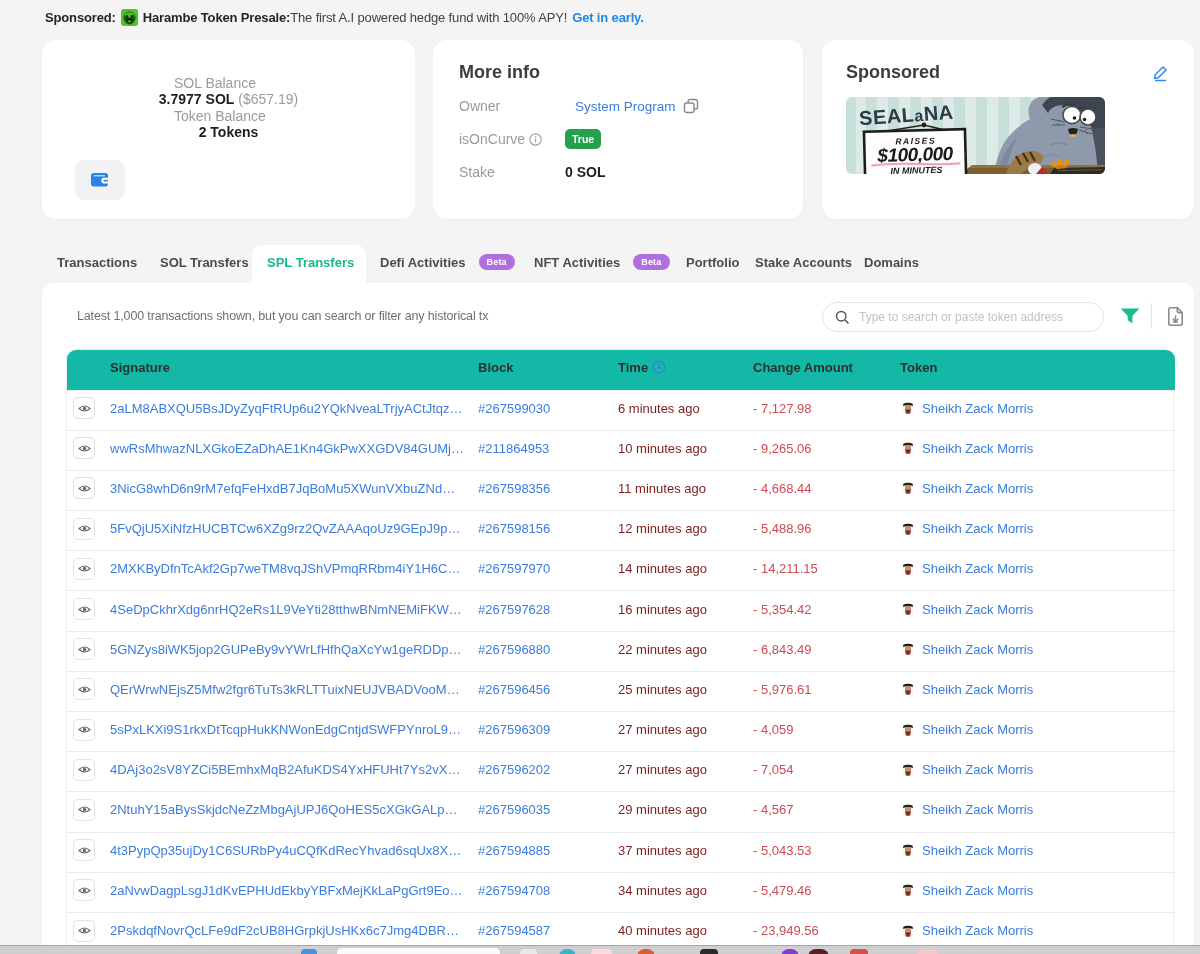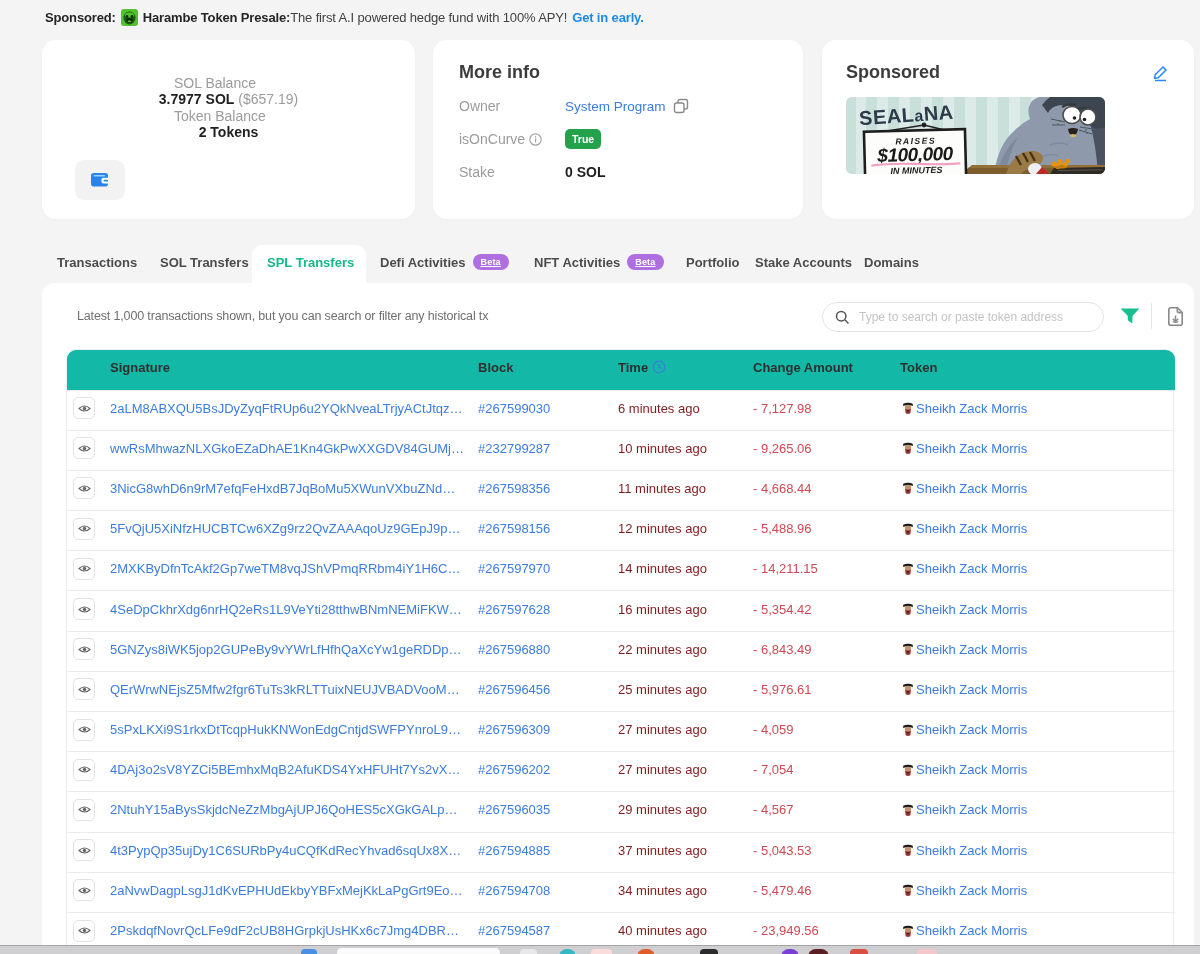--- a/index.html
+++ b/index.html
@@ -41,21 +41,21 @@
 .truebadge { background:#23a24b; color:#fff; font-size:10.5px; font-weight:bold; padding:4px 7px; border-radius:5px; }
 
 #card3 h2 { display:flex; justify-content:space-between; align-items:center; }
 .banner { position:absolute; left:24px; top:57px; width:259px; height:77px; border-radius:6px; overflow:hidden; }
 
 
 .tabs { position:absolute; top:245px; left:0; width:1200px; height:38px; font-size:13px; color:#4c4c4c; font-weight:bold; }
 .tab { position:absolute; top:0; height:34px; display:flex; align-items:center; }
 .tabbg { position:absolute; left:252px; top:0; width:114px; height:38px; background:#fff; border-radius:10px 10px 0 0; }
 .tab.active { color:#14b88b; }
-.beta { background:#b06fe0; color:#fff; font-size:9px; font-weight:bold; border-radius:8px; padding:3px 8px; margin-left:7px; letter-spacing:0.2px;text-decoration:underline; }
+.beta { background:#b06fe0; color:#fff; font-size:9px; font-weight:bold; border-radius:8px; padding:3px 8px; margin-left:13px; letter-spacing:0.2px; }
 
 
 .panel { position:absolute; top:283px; left:42px; width:1152px; height:671px; background:#fff; border-radius:12px; }
 .searchrow { position:absolute; top:17px; left:12px; width:100%; height:32px; }
 .latest { position:absolute; left:23px; top:9px; font-size:12.5px; color:#6f6f6f; letter-spacing:-0.15px; }
 .searchbox { position:absolute; left:768px; top:2px; width:282px; height:30px; border:1px solid #e3e3e5; border-radius:15px; display:flex; align-items:center; padding:0 12px; background:#fff; }
 .searchbox .ph { color:#c3c3c6; font-size:12px; margin-left:9px; }
 .funnel { position:absolute; left:1066px; top:8px; }
 .vsep { position:absolute; left:1097px; top:3px; width:1px; height:26px; background:#e4e4e6; }
 .dlicon { position:absolute; left:1114px; top:7px; }
@@ -71,21 +71,21 @@
 td.c2 { width:368px; }
 td.c3 { width:140px; }
 td.c4 { width:135px; }
 td.c5 { width:147px; }
 td.c6 { width:275px; }
 .sig { display:block; width:354px; overflow:hidden; white-space:nowrap; text-overflow:ellipsis; color:#3b7cdd; }
 .eyebtn { width:22px; height:22px; border:1px solid #e2e2e4; border-radius:5px; margin-left:6px; display:flex; align-items:center; justify-content:center; }
 .time { color:#7f1d1d; }
 .amt { color:#cf4a52; }
 .tok { display:flex; align-items:center; }
-.tok span { color:#3b7cdd; }
+.tok span { margin-left:6px; color:#3b7cdd; }
 .thdr { display:flex; align-items:center; }
 
 
 .dock { position:absolute; left:0; top:945px; width:1200px; height:9px; background:#cfcfd2; border-top:1px solid #a5a5a8; }
 .dock div { position:absolute; top:3px; border-radius:4px 4px 0 0; height:8px; }
 </style>
 </head>
 <body>
 
 <div class="adbar">
@@ -123,21 +123,21 @@
         </svg>
     </div>
   </div>
 </div>
 
 <div class="card" id="card2">
   <h2>More info</h2>
   <div class="row">
       <span class="lbl">Owner</span>
     <span style="display:flex;align-items:center;">
-        <a class="blue" style="font-size:13.5px;">System Program</a>
+        <a class="blue" style="font-size:13.5px;margin-left:10px;">System Program</a>
     <svg width="16" height="16" viewBox="0 0 16 16" style="margin-left:7px;">
           <rect x="5" y="1.5" width="9.5" height="9.5" rx="2" fill="none" stroke="#8a8a8a" stroke-width="1.4"></rect>
           <rect x="1.5" y="5" width="9.5" height="9.5" rx="2" fill="#fff" stroke="#8a8a8a" stroke-width="1.4"></rect>
         </svg>
       </span>
   </div>
   <div class="row">
       <span class="lbl">isOnCurve&nbsp;
     <svg width="13" height="13" viewBox="0 0 13 13">
           <circle cx="6.5" cy="6.5" r="5.7" fill="none" stroke="#a5a5a5" stroke-width="1.2"></circle>
@@ -333,21 +333,21 @@
               <div class="eyebtn">
                 <svg width="13" height="13" viewBox="0 0 13 13">
                   <path d="M1 6.5 Q6.5 1.5 12 6.5 Q6.5 11.5 1 6.5 Z" fill="none" stroke="#666" stroke-width="1.1"></path>
                   <circle cx="6.5" cy="6.5" r="1.7" fill="#666"></circle>
                 </svg>
               </div>
             </td>
             <td class="c2">
               <a class="sig">wwRsMhwazNLXGkoEZaDhAE1Kn4GkPwXXGDV84GUMjdVVVRkHQxLnd5s...</a>
             </td>
-            <td class="c3"><a class="blue">#232799287</a></td>
+            <td class="c3"><a class="blue">#211864953</a></td>
             <td class="c4"><span class="time">10 minutes ago</span></td>
             <td class="c5"><span class="amt">- 9,265.06</span></td>
             <td class="c6">
               <span class="tok">
                 <svg width="16" height="16" viewBox="0 0 16 16">
                   <path d="M3 14.2 Q1.6 8 3.2 2.9 Q8 0.7 12.8 2.9 Q14.4 8 13 14.2 L10.6 12.6 Q8 14 5.4 12.6 Z" fill="#f7f5f1"></path>
                   <path d="M3.3 3.7 Q8 1.9 12.7 3.7 L12.9 5.9 Q8 4.2 3.1 5.9 Z" fill="#15171b"></path>
                   <path d="M5.1 5.3 Q8 4.4 10.9 5.3 L11 9.2 Q8 10.4 5 9.2 Z" fill="#c2926a"></path>
                   <path d="M5.1 8.8 Q8 10.2 10.9 8.8 L10.4 13.2 Q8 14.6 5.6 13.2 Z" fill="#93393b"></path>
                   <ellipse cx="8" cy="10.7" rx="1.4" ry="0.75" fill="#4a1517"></ellipse>

